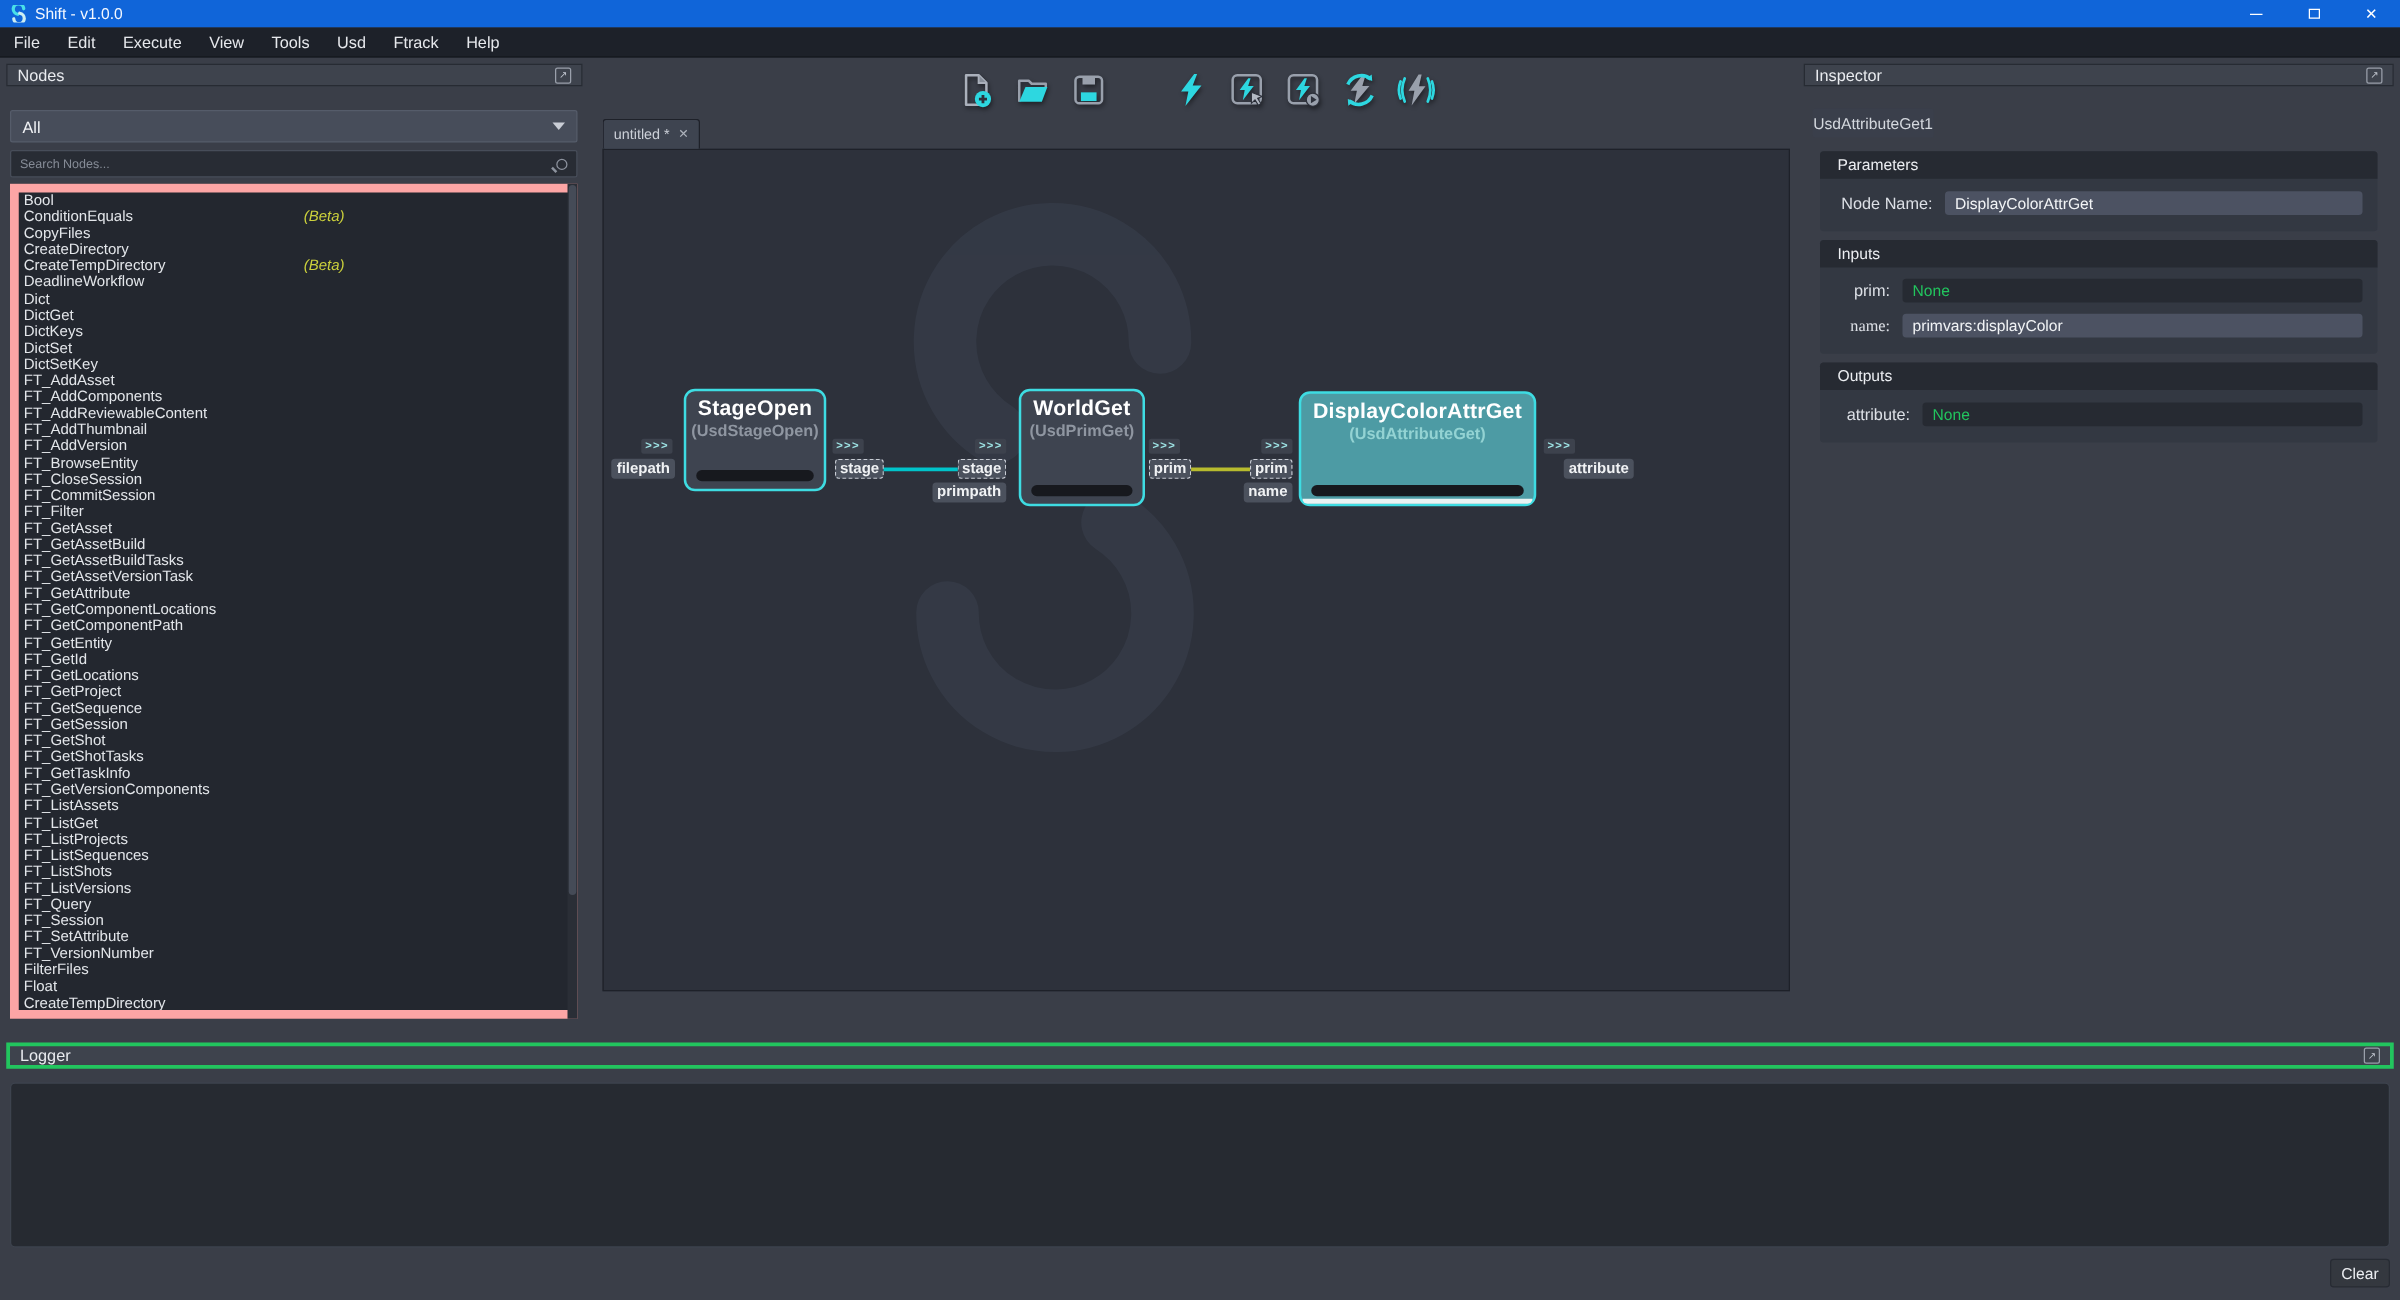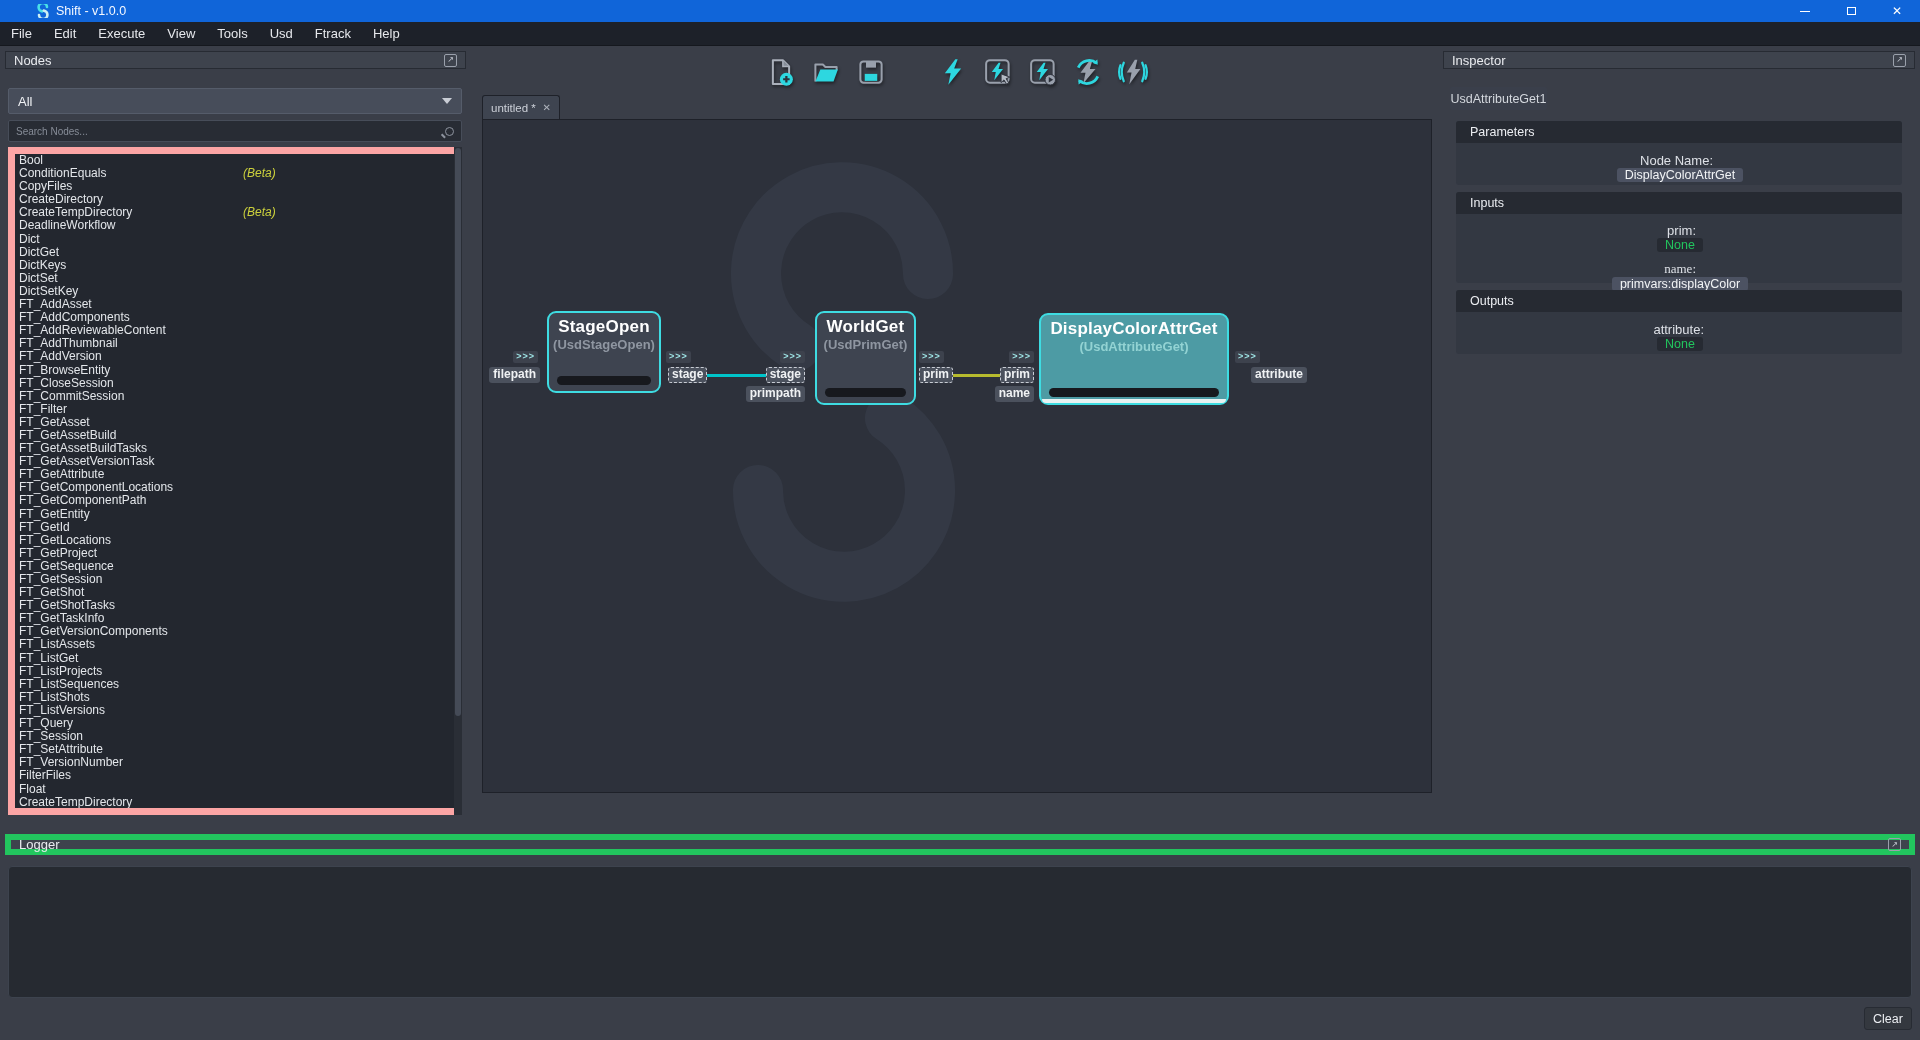--- a/index.html
+++ b/index.html
@@ -3,21 +3,21 @@
 <meta charset="utf-8">
 <style>
   * { margin:0; padding:0; box-sizing:border-box; }
   html,body { width:1920px; height:1040px; overflow:hidden;
     font-family:"Liberation Sans","DejaVu Sans",sans-serif;
     background:#3a3e48; color:#e6e8ec; }
   .abs { position:absolute; }
 
   
   .titlebar { position:absolute; left:0; top:0; width:1920px; height:22px;
-    background:#1065d9; display:flex; align-items:center;padding-left:28px; }
+    background:#1065d9; display:flex; align-items:center; }
   .app-logo { width:14px; height:14px; margin:0 6px 0 8px; }
   .titlebar .title { font-size:12.5px; color:#f4f8ff; }
   .win-controls { position:absolute; right:0; top:0; height:22px; display:flex; }
   .win-btn { width:46px; height:22px; display:flex; align-items:center; justify-content:center; cursor:default; }
   .min-glyph { width:10px; height:1px; background:#fff; display:block; }
   .max-glyph { width:9px; height:8px; border:1px solid #fff; display:block; }
   .close-glyph { font-size:12px; color:#fff; line-height:1; }
 
   
   .menubar { position:absolute; left:0; top:22px; width:1920px; height:24px;
@@ -88,33 +88,33 @@
     padding:1px 4px 2px 4px; border-radius:3px; z-index:3; line-height:1.1; }
   .plabel.connected { border:1px dashed #c8ccd4; padding:0 3px 1px 3px; }
 
   
   .inspector-panel { position:absolute; left:1443px; top:51px; width:472px; height:775px; }
   .node-tab-btn { position:absolute; left:7px; top:36px; width:97px; height:23px; background:#3a3f4b;
     border-radius:2px; font-size:12.5px; color:#d4d8de; display:flex; align-items:center; justify-content:center; }
   .section { position:absolute; left:13px; width:446px; background:#333842; border-radius:3px; }
   .section-header { height:22px; background:#262a32; border-radius:3px 3px 0 0; display:flex; align-items:center;
     padding:0 14px; font-size:12.5px; color:#eceef2; }
-  .irow { display:flex; align-items:center; margin:10px 12px 10px 14px;flex-direction:column; }
+  .irow { display:flex; align-items:center; margin:10px 12px 10px 14px; }
   .irow .ilabel { font-size:13px; color:#dde0e6; text-align:right; margin-right:10px; }
   .ifield { flex:1; height:19px; border-radius:3px; font-size:12.5px; display:flex; align-items:center; padding:0 8px; }
   .ifield.editable { background:#4c5262; color:#f2f4f6; }
   .ifield.readonly { background:#262a32; color:#22c55e;text-align:center; }
   .sec-params { top:70px; height:64px; }
   .sec-inputs { top:141px; height:91px; }
   .sec-outputs { top:239px; height:64px; }
   .sec-inputs .irow { margin-top:9px; margin-bottom:0; }
 
   
   .logger-header { position:absolute; left:5px; top:834px; width:1910px; height:21px;
-    background:#3e434d; border:6px solid #22c55e; display:flex; align-items:center; padding:0 8px; }
+    background:#3e434d; border:3px solid #22c55e; display:flex; align-items:center; padding:0 8px; }
   .logger-header .ph-title { font-size:13px; color:#e9ebef; }
   .log-area { position:absolute; left:8px; top:866px; width:1904px; height:132px; background:#262a31;
     border:1px solid #3d434e; border-radius:4px; font-size:12px; color:#c9ced6; padding:4px 6px; }
   .clear-btn { position:absolute; left:1864px; top:1007px; width:48px; height:23px; background:#34383f;
     border:1px solid #272b33; border-radius:3px; font-size:12.5px; color:#eceef2;
     display:flex; align-items:center; justify-content:center; }
 </style>
 </head>
 <body>
 

